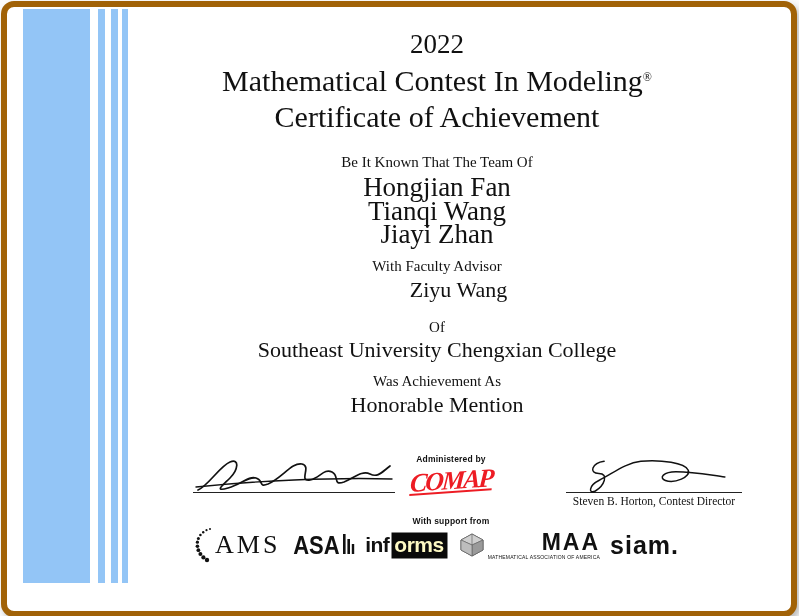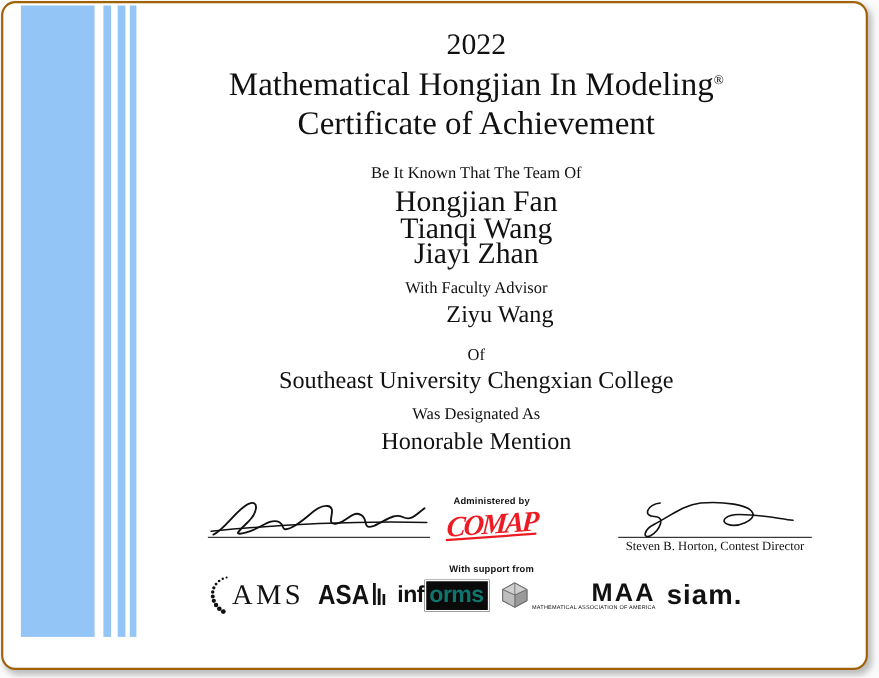--- a/index.html
+++ b/index.html
@@ -9,21 +9,21 @@
   html,body{margin:0;padding:0;}
   body{
     width:799px;height:616px;overflow:hidden;position:relative;
     background:#fbfbfb;
     font-family:"Liberation Serif", serif;
     color:#111;
   }
   .page{
     position:absolute;left:1px;top:1px;width:784px;height:604px;
     background:#ffffff;
-    border:2px solid #a16207;
+    border:6px solid #a16207;
     border-radius:13px;
     box-shadow:3px 4px 6px rgba(110,110,110,.45);
   }
   
   .stripe{position:absolute;background:var(--stripe-blue);}
   .stripe-wide{left:16px;top:2px;width:67px;height:574px;}
   .stripe-thin1{left:91px;top:2px;width:7px;height:574px;}
   .stripe-thin2{left:104px;top:2px;width:7px;height:574px;}
   .stripe-thin3{left:115px;top:2px;width:6px;height:574px;}
 
@@ -70,59 +70,59 @@
   
   .sponsor-row{
     position:absolute;left:84px;right:8px;top:517px;height:42px;
     display:flex;justify-content:center;align-items:center;gap:10px;
     font-family:"Liberation Sans", sans-serif;
   }
   .logo{display:flex;align-items:center;color:#111;}
   .ams-text{font-family:"Liberation Serif", serif;font-size:26px;letter-spacing:3px;margin-left:2px;}
   .asa-text{font-size:25px;font-weight:bold;transform:scaleX(.88);letter-spacing:0;}
   .informs{font-weight:bold;font-size:21px;letter-spacing:-.5px;}
-  .informs-boxed{background:#0a0a0a;color:#0f766e;padding:2px 5px 3px 4px;margin-left:1px;
+  .informs-boxed{background:#0a0a0a;color:#fef9c3;padding:2px 5px 3px 4px;margin-left:1px;
                  box-shadow:inset 0 0 0 1.5px #fff, inset 0 0 0 2.5px #0a0a0a;}
   .maa{gap:3px;}
   .maa-col{display:flex;flex-direction:column;align-items:flex-end;line-height:1;}
   .maa-text{font-size:23px;font-weight:bold;letter-spacing:2px;}
   .maa-caption{font-size:5px;letter-spacing:.2px;margin-top:1px;white-space:nowrap;}
   .siam-text{font-size:25px;font-weight:bold;letter-spacing:1px;}
 </style>
 </head>
 <body>
 
 <div class="page">
 
   <div class="stripe stripe-wide"></div>
   <div class="stripe stripe-thin1"></div>
   <div class="stripe stripe-thin2"></div>
   <div class="stripe stripe-thin3"></div>
 
   <div class="tline year">2022</div>
 
-  <div class="tline title"><span>Mathematical Hongjian In Modeling</span><span class="reg">®</span></div>
+  <div class="tline title"><span>Mathematical Contest In Modeling</span><span class="reg">®</span></div>
 
   <div class="tline subtitle">Certificate of Achievement</div>
 
   <div class="tline small-line team-intro">Be It Known That The Team Of</div>
 
   <div class="tline team-members">
     <div>Hongjian Fan</div>
     <div>Tianqi Wang</div>
     <div>Jiayi Zhan</div>
   </div>
 
   <div class="tline small-line advisor-intro">With Faculty Advisor</div>
   <div class="tline big-line advisor-name">Ziyu Wang</div>
 
   <div class="tline small-line inst-intro">Of</div>
   <div class="tline big-line inst-name">Southeast University Chengxian College</div>
 
-  <div class="tline small-line desig-intro">Was Designated As</div>
+  <div class="tline small-line desig-intro">Was Achievement As</div>
   <div class="tline big-line designation">Honorable Mention</div>
 
   <div class="sig-block sig-left">
     <svg class="sig-svg" width="200" height="42" viewBox="0 0 200 42">
       <path d="M4 34 C 14 30, 26 10, 36 6 C 46 2, 44 14, 36 22 C 28 30, 20 36, 34 32 C 48 28, 54 20, 62 22 C 70 24, 64 32, 74 28 C 88 22, 98 6, 108 8 C 118 10, 104 26, 116 24 C 126 22, 130 12, 138 16 C 146 20, 138 30, 150 26 C 160 22, 168 14, 176 18 C 184 22, 188 16, 196 10" fill="none" stroke="#111" stroke-width="1.7" stroke-linecap="round"></path>
       <path d="M2 31 C 60 25, 140 21, 198 23" fill="none" stroke="#111" stroke-width="1.4" stroke-linecap="round"></path>
     </svg>
     <div class="sig-rule"></div>
   </div>
 

